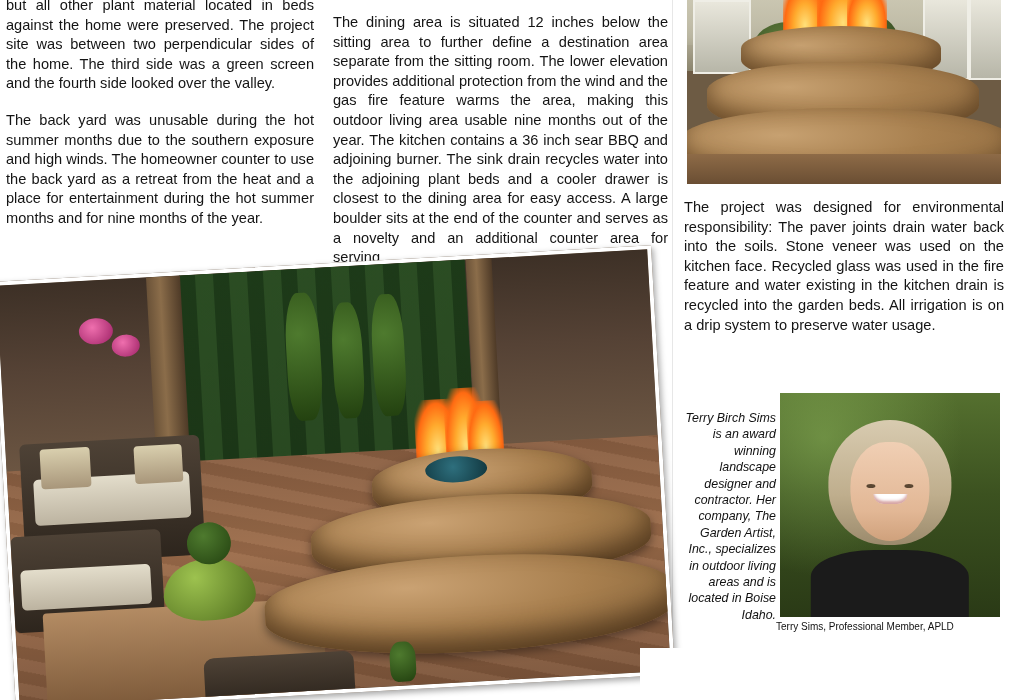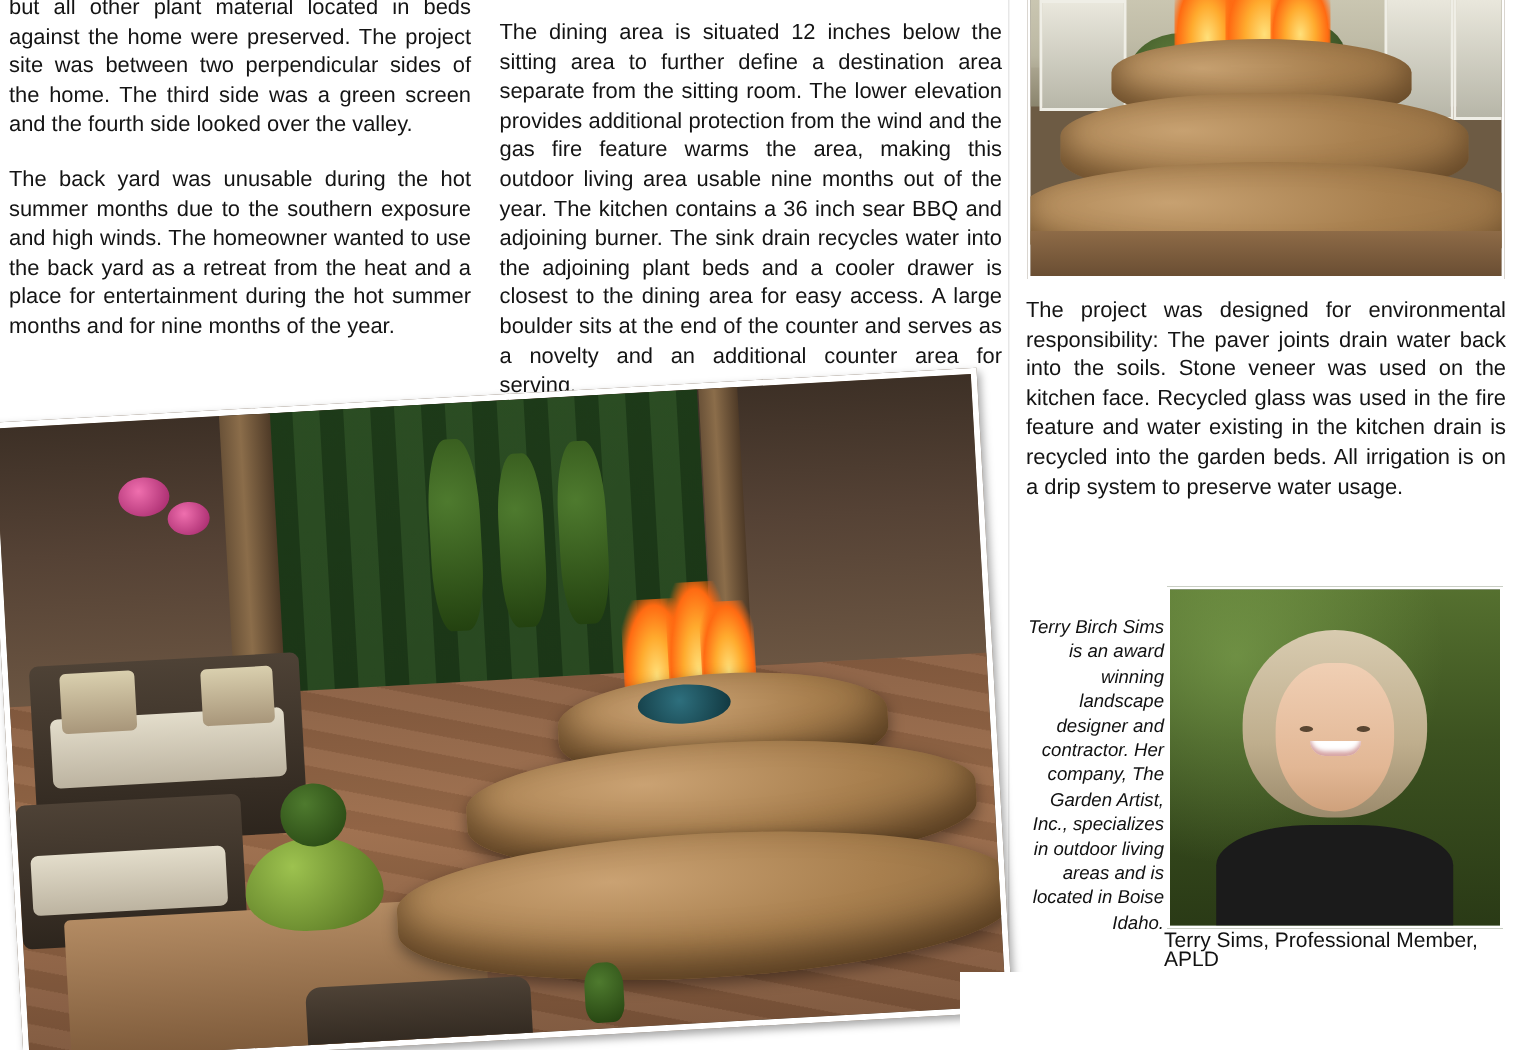--- a/index.html
+++ b/index.html
@@ -224,21 +224,21 @@
     width: 34px; height: 10px; transform: translateX(-50%);
     border-radius: 0 0 20px 20px;
     background: #ffffff;
     box-shadow: inset 0 -3px 3px rgba(180,90,90,.55);
   }
   #portrait-caption {
     position: absolute;
     left: 776px;
     top: 620px;
     width: 240px;
-    font-size: 14px;
+    font-size: 10px;
     line-height: 13px;
     color: #111111;
   }
 
   
   #right-rail {
     position: absolute;
     left: 672px;
     top: 0;
     width: 1px;
@@ -250,21 +250,21 @@
     position: absolute;
     left: 640px; top: 648px; width: 375px; height: 52px;
     background: #ffffff;
   }
 </style>
 </head>
 <body>
 
 <div class="col" id="col-left">
   <p>but all other plant material located in beds against the home were preserved. The project site was between two perpendicular sides of the home. The third side was a green screen and the fourth side looked over the valley.</p>
-  <p>The back yard was unusable during the hot summer months due to the southern exposure and high winds.  The homeowner wanted to use the back yard as a retreat from the heat and a place for entertainment during the hot summer months and for nine months of the year.</p>
+  <p>The back yard was unusable during the hot summer months due to the southern exposure and high winds.  The homeowner counter to use the back yard as a retreat from the heat and a place for entertainment during the hot summer months and for nine months of the year.</p>
 </div>
 
 <div class="col" id="col-mid">
   <p>The dining area is situated 12 inches below the sitting area to further define a destination area separate from the sitting room.  The lower elevation provides additional protection from the wind and the gas fire feature warms the area, making this outdoor living area usable nine months out of the year. The kitchen contains a 36 inch sear BBQ and adjoining burner.  The sink drain recycles water into the adjoining plant beds and a cooler drawer is closest to the dining area for easy access.  A large boulder sits at the end of the counter and serves as a novelty and an additional counter area for serving.</p>
 </div>
 
 <div id="right-rail"></div>
 
 <div id="photo-firepit-top">
   <div class="ph-sky"></div>

